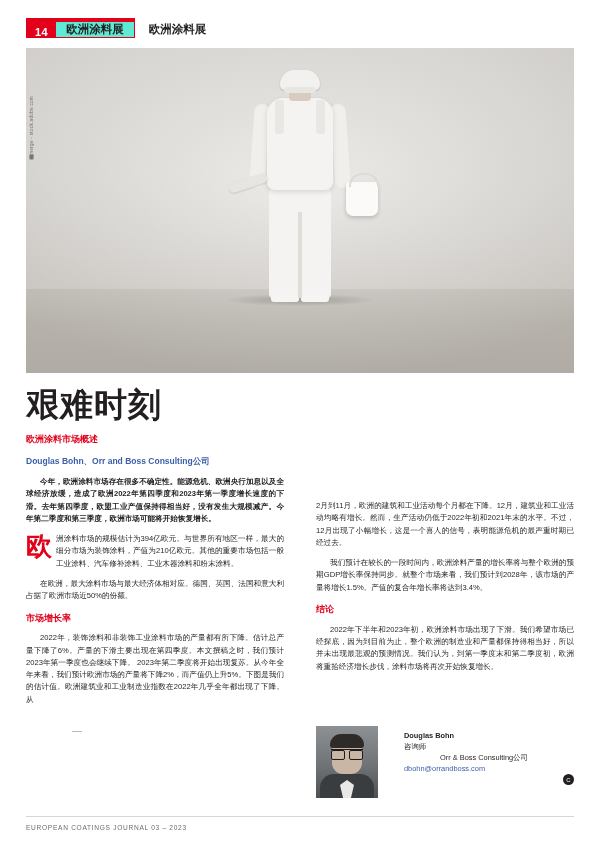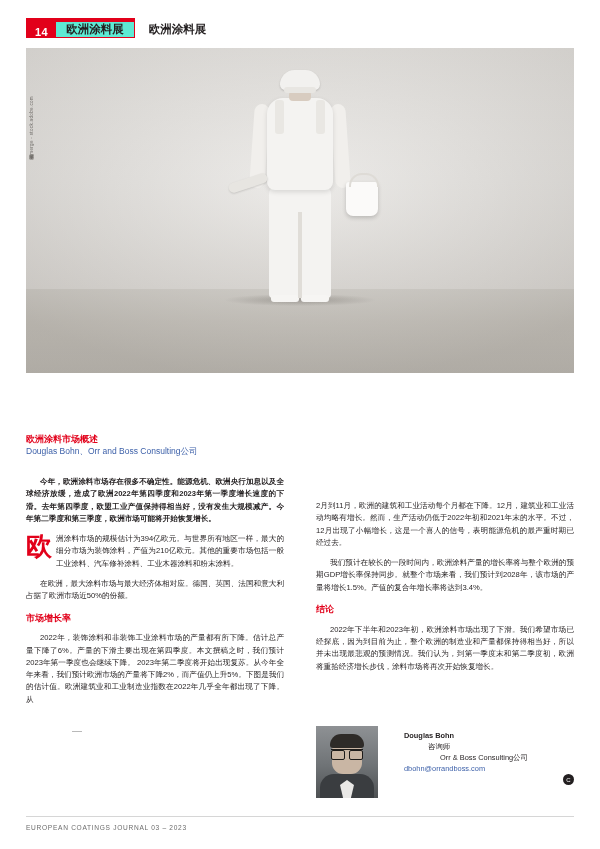--- a/index.html
+++ b/index.html
@@ -260,23 +260,23 @@
     position: absolute;
     left: 26px;
     top: 433px;
     font-size: 9px;
     font-weight: bold;
     color: #e2001a;
   }
   .byline {
     position: absolute;
     left: 26px;
-    top: 446px;
+    top: 456px;
     font-size: 8.5px;
-    font-weight: normal;
+    font-weight: bold;
     color: #3b5fa8;
   }
 
   
   .col {
     position: absolute;
     top: 476px;
     width: 258px;
     font-size: 7.6px;
     line-height: 1.62;
@@ -385,21 +385,21 @@
     height: 18px;
     background: #e9e8e6;
     clip-path: polygon(50% 0, 100% 28%, 78% 100%, 22% 100%, 0 28%);
   }
   .author-info {
     font-size: 7.4px;
     line-height: 1.5;
     padding-top: 4px;
   }
   .author-name { font-weight: bold; color: #231f20; }
-  .author-role { color: #231f20; margin-left: 24px; }
+  .author-role { color: #231f20; }
   .author-company { color: #231f20; margin-left: 36px; }
   .author-email { color: #3b5fa8; }
   .author-rule {
     position: absolute;
     left: 72px;
     top: 731px;
     width: 10px;
     height: 1px;
     background: #b9b9b9;
   }
@@ -465,20 +465,21 @@
       <div class="fig-strapL"></div>
       <div class="fig-strapR"></div>
       <div class="fig-neck"></div>
       <div class="fig-cap"></div>
       <div class="roller"></div>
       <div class="bucket"></div>
     </div>
     <div class="hero-credit">图片来源：emerge - stock.adobe.com</div>
   </div>
 
+  <div class="title">艰难时刻</div>
   <div class="subtitle">欧洲涂料市场概述</div>
   <div class="byline">Douglas Bohn、Orr and Boss Consulting公司</div>
 
   <div class="col col-left">
     <p class="bold-lead indent">今年，欧洲涂料市场存在很多不确定性。能源危机、欧洲央行加息以及全球经济放缓，造成了欧洲2022年第四季度和2023年第一季度增长速度的下滑。去年第四季度，欧盟工业产值保持得相当好，没有发生大规模减产。今年第二季度和第三季度，欧洲市场可能将开始恢复增长。</p>
     <div class="dropcap-para">
       <span class="dropcap">欧</span>
       <p>洲涂料市场的规模估计为394亿欧元。与世界所有地区一样，最大的细分市场为装饰涂料，产值为210亿欧元。其他的重要市场包括一般工业涂料、汽车修补涂料、工业木器涂料和粉末涂料。</p>
     </div>
     <p class="indent">在欧洲，最大涂料市场与最大经济体相对应。德国、英国、法国和意大利占据了欧洲市场近50%的份额。</p>

